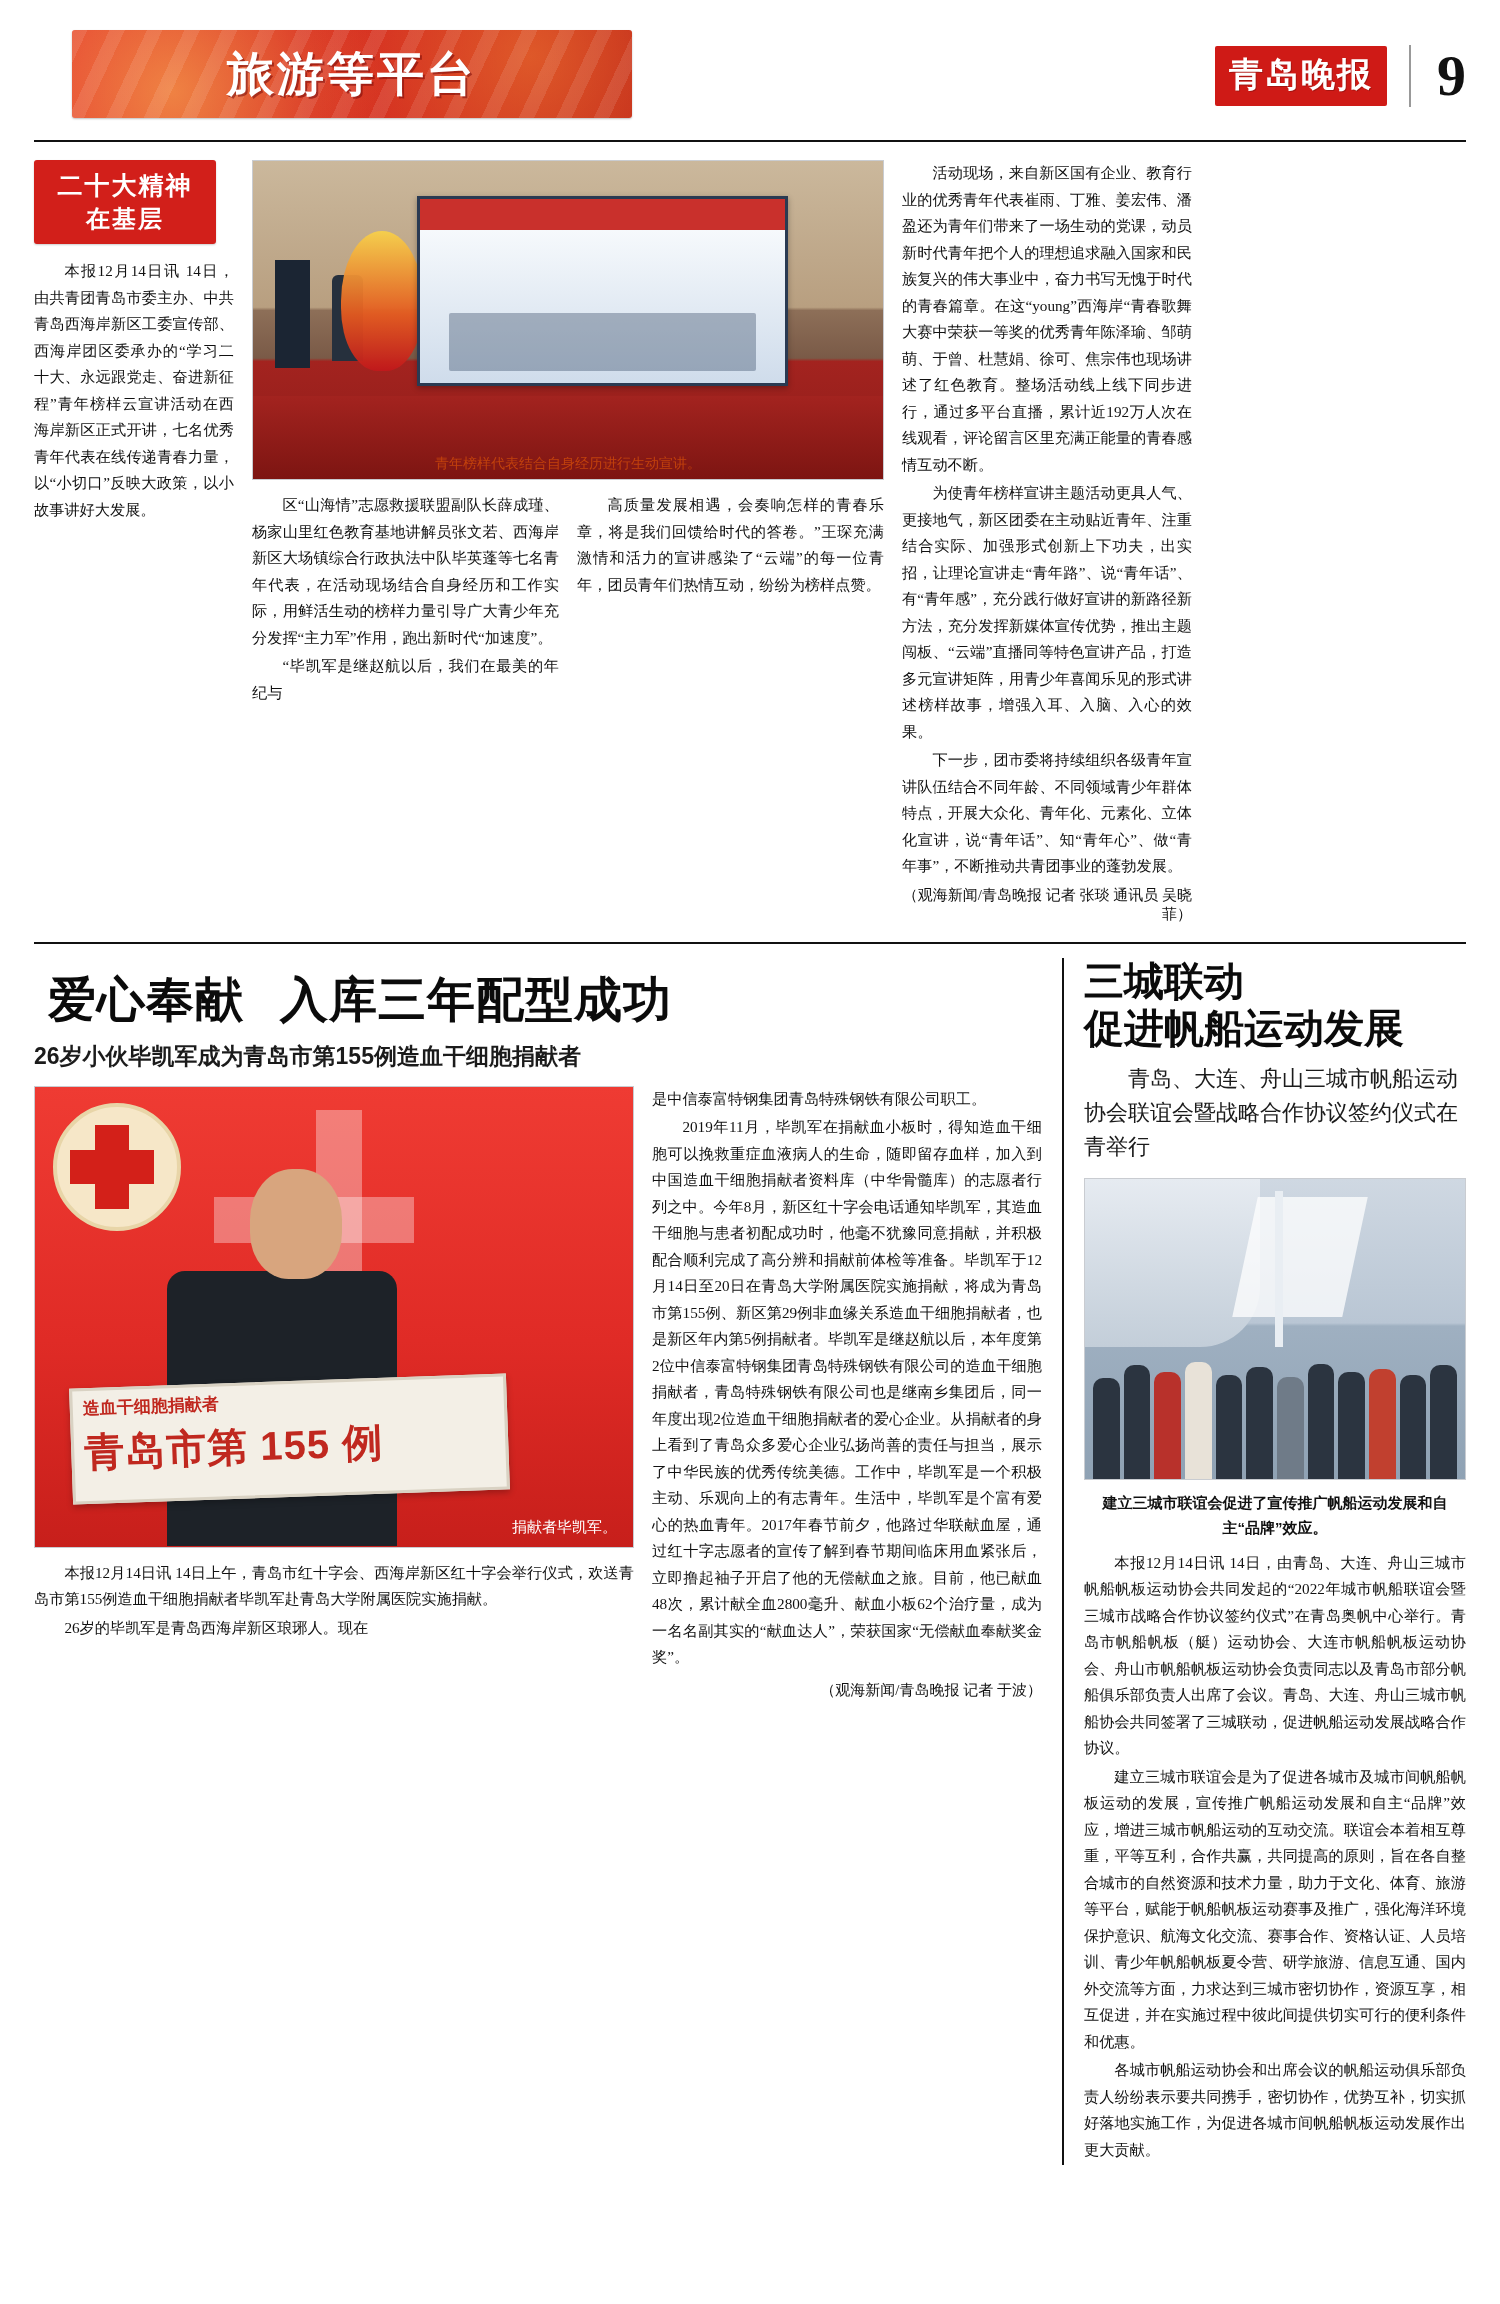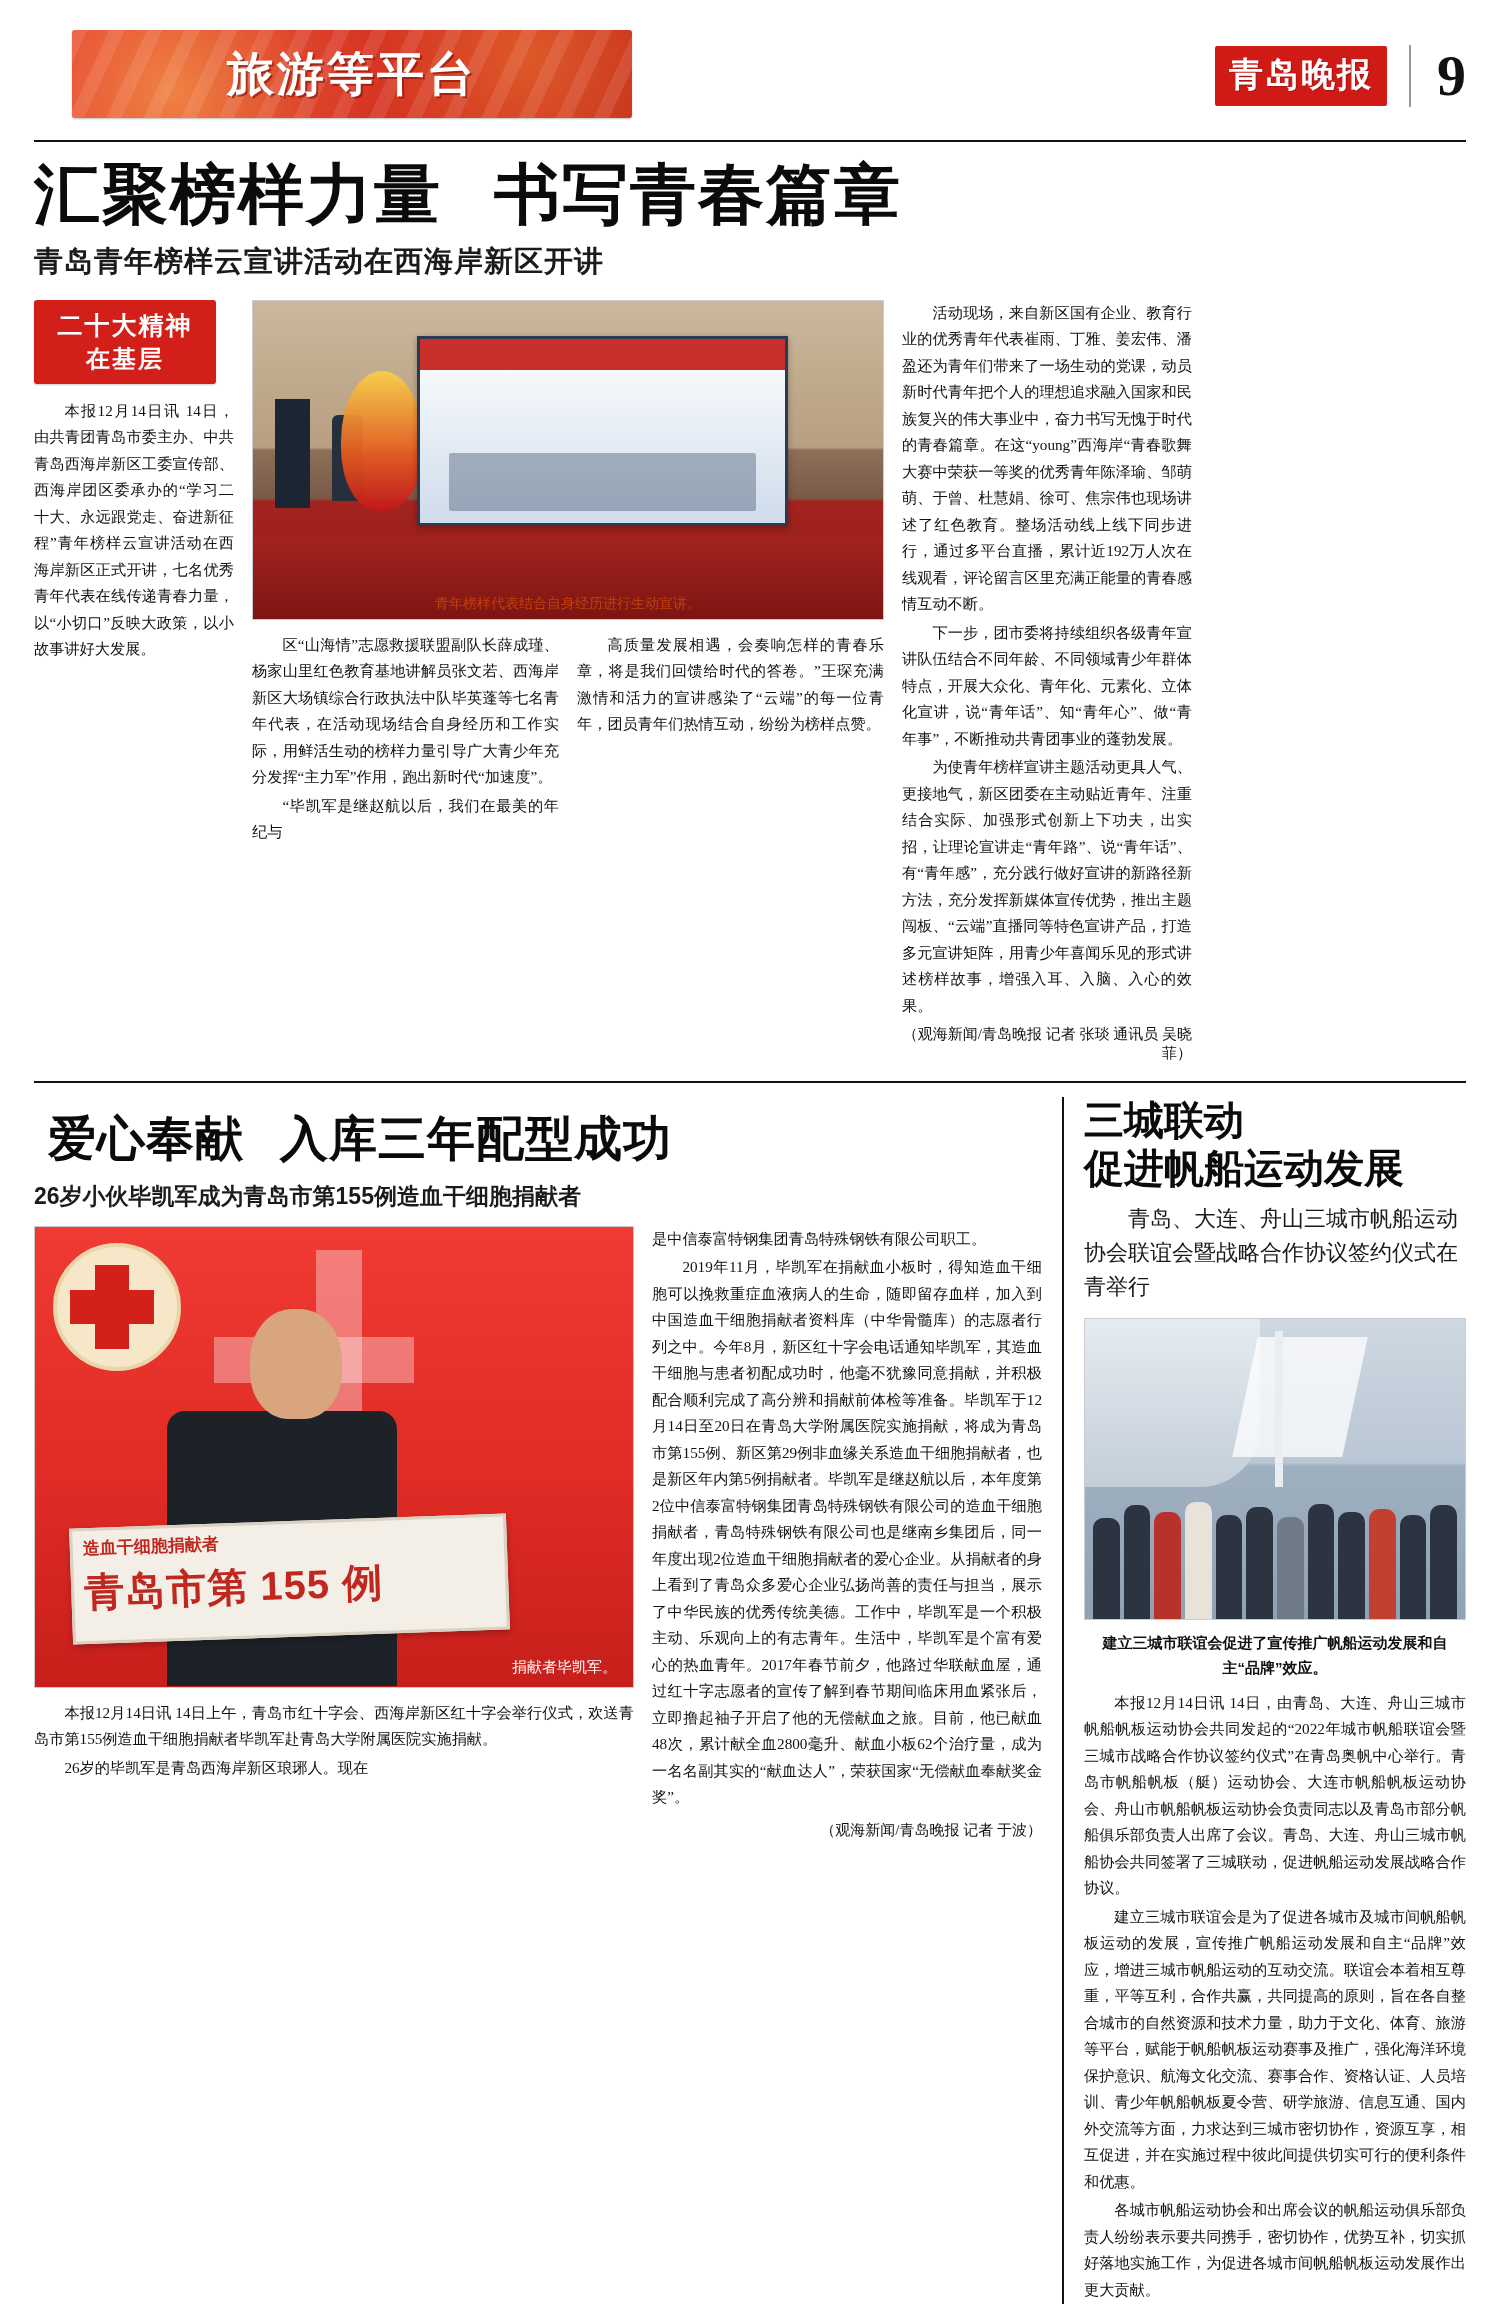--- a/index.html
+++ b/index.html
@@ -181,26 +181,20 @@
     </div>
     <div class="mast-right">
       <div class="paper-logo">青岛晚报</div>
       <div class="pagenum-rule"></div>
       <div class="pagenum">9</div>
     </div>
   </div>
 
   <div style="border-top:2px solid #111;margin-top:2px;"></div>
 
-  <div class="headline-wrap">
-    <h1 class="main-title">
-      <span>汇聚榜样力量</span><span class="gap"></span><span>书写青春篇章</span>
-    </h1>
-    <div class="sub-title">青岛青年榜样云宣讲活动在西海岸新区开讲</div>
-  </div>
 
   <div class="story-top">
     <div class="st-col1">
       <div class="redbox">
         <div>二十大精神</div>
         <div class="l2">在基层</div>
       </div>
       <div class="col-text">
         <p>本报12月14日讯  14日，由共青团青岛市委主办、中共青岛西海岸新区工委宣传部、西海岸团区委承办的“学习二十大、永远跟党走、奋进新征程”青年榜样云宣讲活动在西海岸新区正式开讲，七名优秀青年代表在线传递青春力量，以“小切口”反映大政策，以小故事讲好大发展。</p>
       </div>
@@ -229,22 +223,22 @@
         </div>
         <div style="width:307px;" class="col-text">
           <p>高质量发展相遇，会奏响怎样的青春乐章，将是我们回馈给时代的答卷。”王琛充满激情和活力的宣讲感染了“云端”的每一位青年，团员青年们热情互动，纷纷为榜样点赞。</p>
         </div>
       </div>
     </div>
 
     <div style="width:290px;">
       <div class="col-text">
         <p>活动现场，来自新区国有企业、教育行业的优秀青年代表崔雨、丁雅、姜宏伟、潘盈还为青年们带来了一场生动的党课，动员新时代青年把个人的理想追求融入国家和民族复兴的伟大事业中，奋力书写无愧于时代的青春篇章。在这“young”西海岸“青春歌舞大赛中荣获一等奖的优秀青年陈泽瑜、邹萌萌、于曾、杜慧娟、徐可、焦宗伟也现场讲述了红色教育。整场活动线上线下同步进行，通过多平台直播，累计近192万人次在线观看，评论留言区里充满正能量的青春感情互动不断。</p>
+        <p>为使青年榜样宣讲主题活动更具人气、更接地气，新区团委在主动贴近青年、注重结合实际、加强形式创新上下功夫，出实招，让理论宣讲走“青年路”、说“青年话”、有“青年感”，充分践行做好宣讲的新路径新方法，充分发挥新媒体宣传优势，推出主题闯板、“云端”直播同等特色宣讲产品，打造多元宣讲矩阵，用青少年喜闻乐见的形式讲述榜样故事，增强入耳、入脑、入心的效果。</p>
         <p>下一步，团市委将持续组织各级青年宣讲队伍结合不同年龄、不同领域青少年群体特点，开展大众化、青年化、元素化、立体化宣讲，说“青年话”、知“青年心”、做“青年事”，不断推动共青团事业的蓬勃发展。</p>
-        <p>为使青年榜样宣讲主题活动更具人气、更接地气，新区团委在主动贴近青年、注重结合实际、加强形式创新上下功夫，出实招，让理论宣讲走“青年路”、说“青年话”、有“青年感”，充分践行做好宣讲的新路径新方法，充分发挥新媒体宣传优势，推出主题闯板、“云端”直播同等特色宣讲产品，打造多元宣讲矩阵，用青少年喜闻乐见的形式讲述榜样故事，增强入耳、入脑、入心的效果。</p>
       </div>
       <div class="byline">（观海新闻/青岛晚报 记者 张琰 通讯员 吴晓菲）</div>
     </div>
   </div>
 
   <div class="rule-h"></div>
 
   <div class="mid-wrap">
 
     <div class="mid-left">

